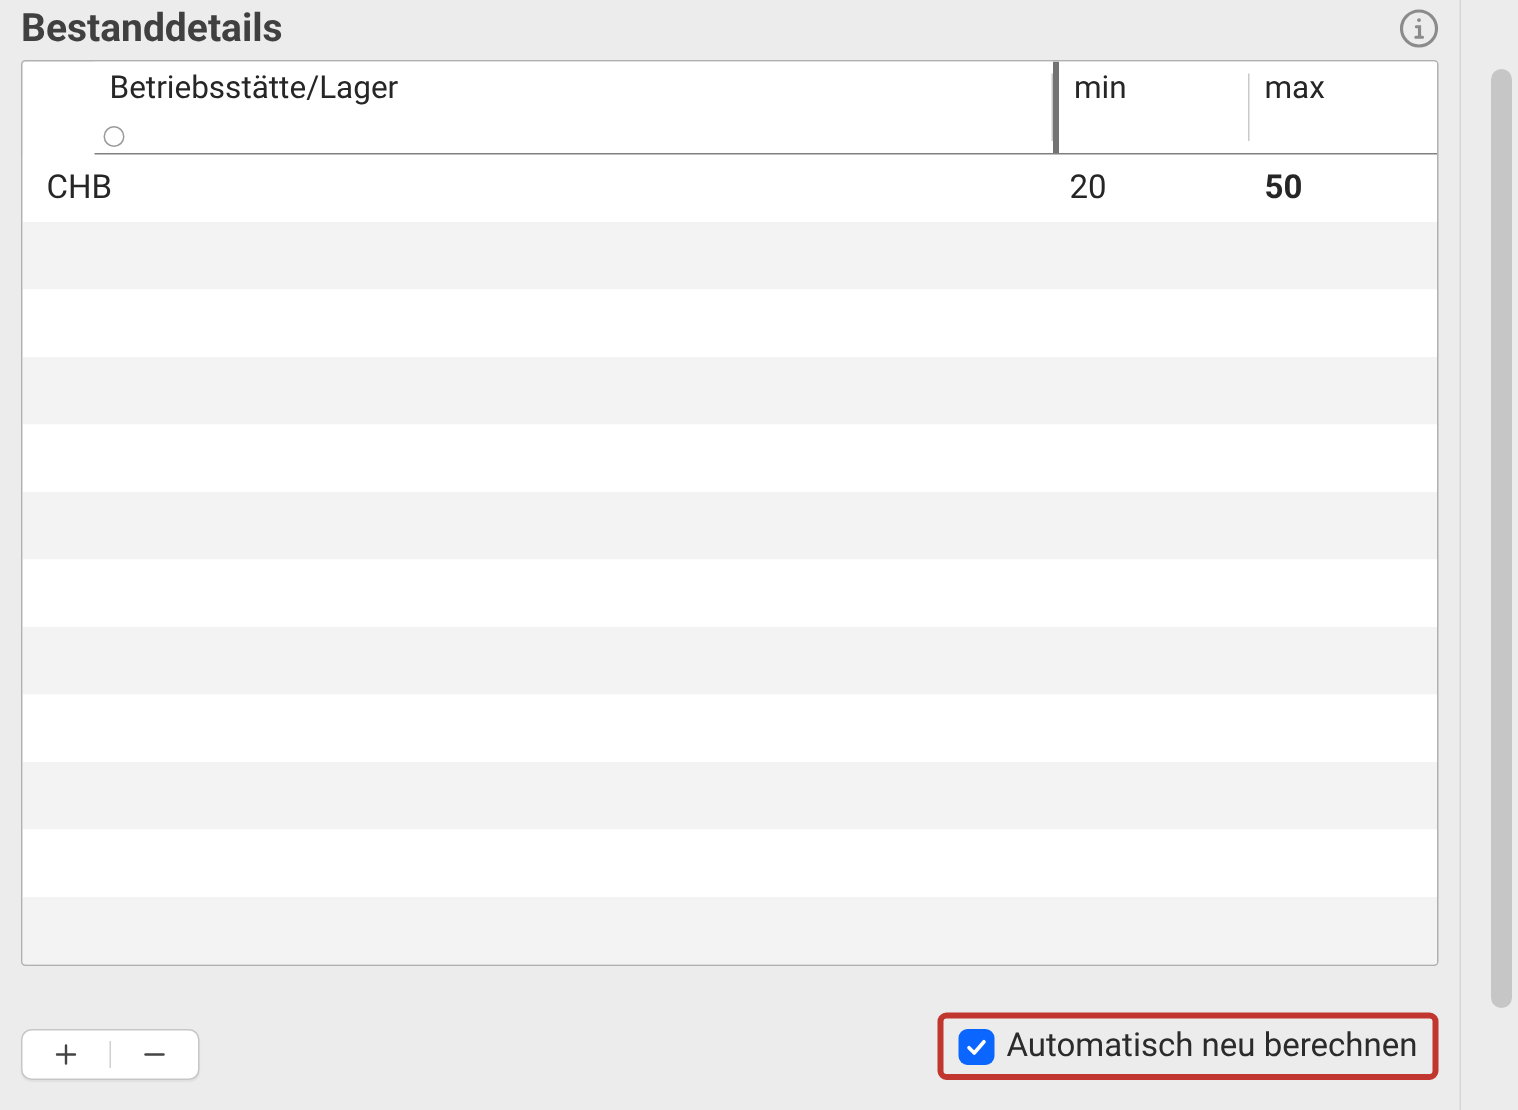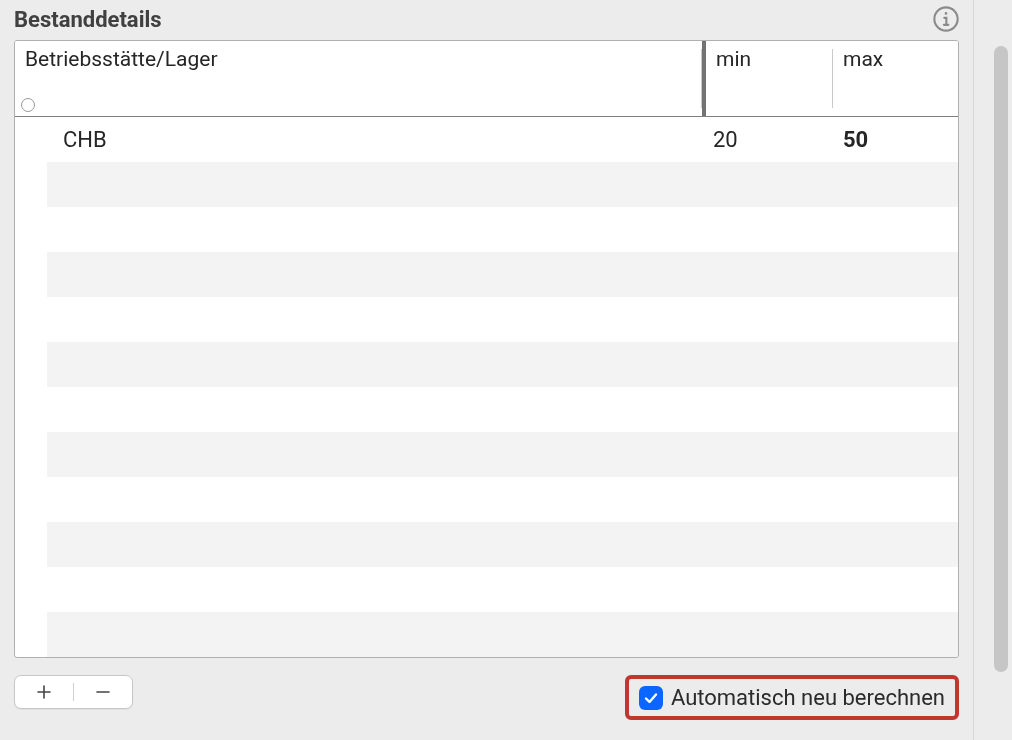--- a/index.html
+++ b/index.html
@@ -18,21 +18,21 @@
       position: relative;
       border-right: 1px solid #d6d6d6;
     }
     .panel-header {
       display: flex;
       align-items: center;
       justify-content: space-between;
       padding: 4px 12px 6px 14px;
     }
     .panel-title {
-      font-size: 22px;
+      font-size: 26px;
       font-weight: 700;
       color: #404040;
     }
     .info-icon {
       width: 30px;
       height: 30px;
       display: flex;
       align-items: center;
       justify-content: center;
       color: #8b8b8b;
@@ -46,22 +46,23 @@
       margin: 0 14px;
       border: 1px solid #b0b0b0;
       border-radius: 3px;
       background: #fff;
       overflow: hidden;
     }
     .thead {
       display: flex;
       background: #fff;
       border-bottom: 1px solid #808080;
-      height: 76px;
+      height: 62px;
       position: relative;
+      margin-left: 48px;
     }
     .th {
       padding: 6px 8px 4px 10px;
       font-size: 21px;
       color: #262626;
       display: flex;
       flex-direction: column;
       justify-content: flex-start;
     }
     .th.col-loc { flex: 1; position: relative; }
@@ -84,39 +85,38 @@
       background: #fff;
     }
     .tbody {
       height: 540px;
       overflow: hidden;
     }
     .row {
       display: flex;
       height: 45px;
       align-items: center;
-      margin-left: 32px;
     }
     .row:nth-child(odd) { background: #ffffff; }
     .row:nth-child(even) { background: #f3f3f3; }
     .cell {
       padding: 0 10px;
       font-size: 22px;
       color: #262626;
     }
     .cell.col-loc { flex: 1; padding-left: 16px; }
     .cell.col-min { width: 130px; }
     .cell.col-max { width: 125px; font-weight: bold; }
     .toolbar {
       position: absolute;
       bottom: 20px;
       left: 14px;
       right: 14px;
       display: flex;
-      align-items: flex-start;
+      align-items: flex-end;
       justify-content: space-between;
     }
     .addremove {
       display: flex;
       align-items: center;
       background: #ffffff;
       border: 1px solid #c7c7c7;
       border-radius: 7px;
       height: 34px;
       box-shadow: 0 1px 1px rgba(0,0,0,0.05);

